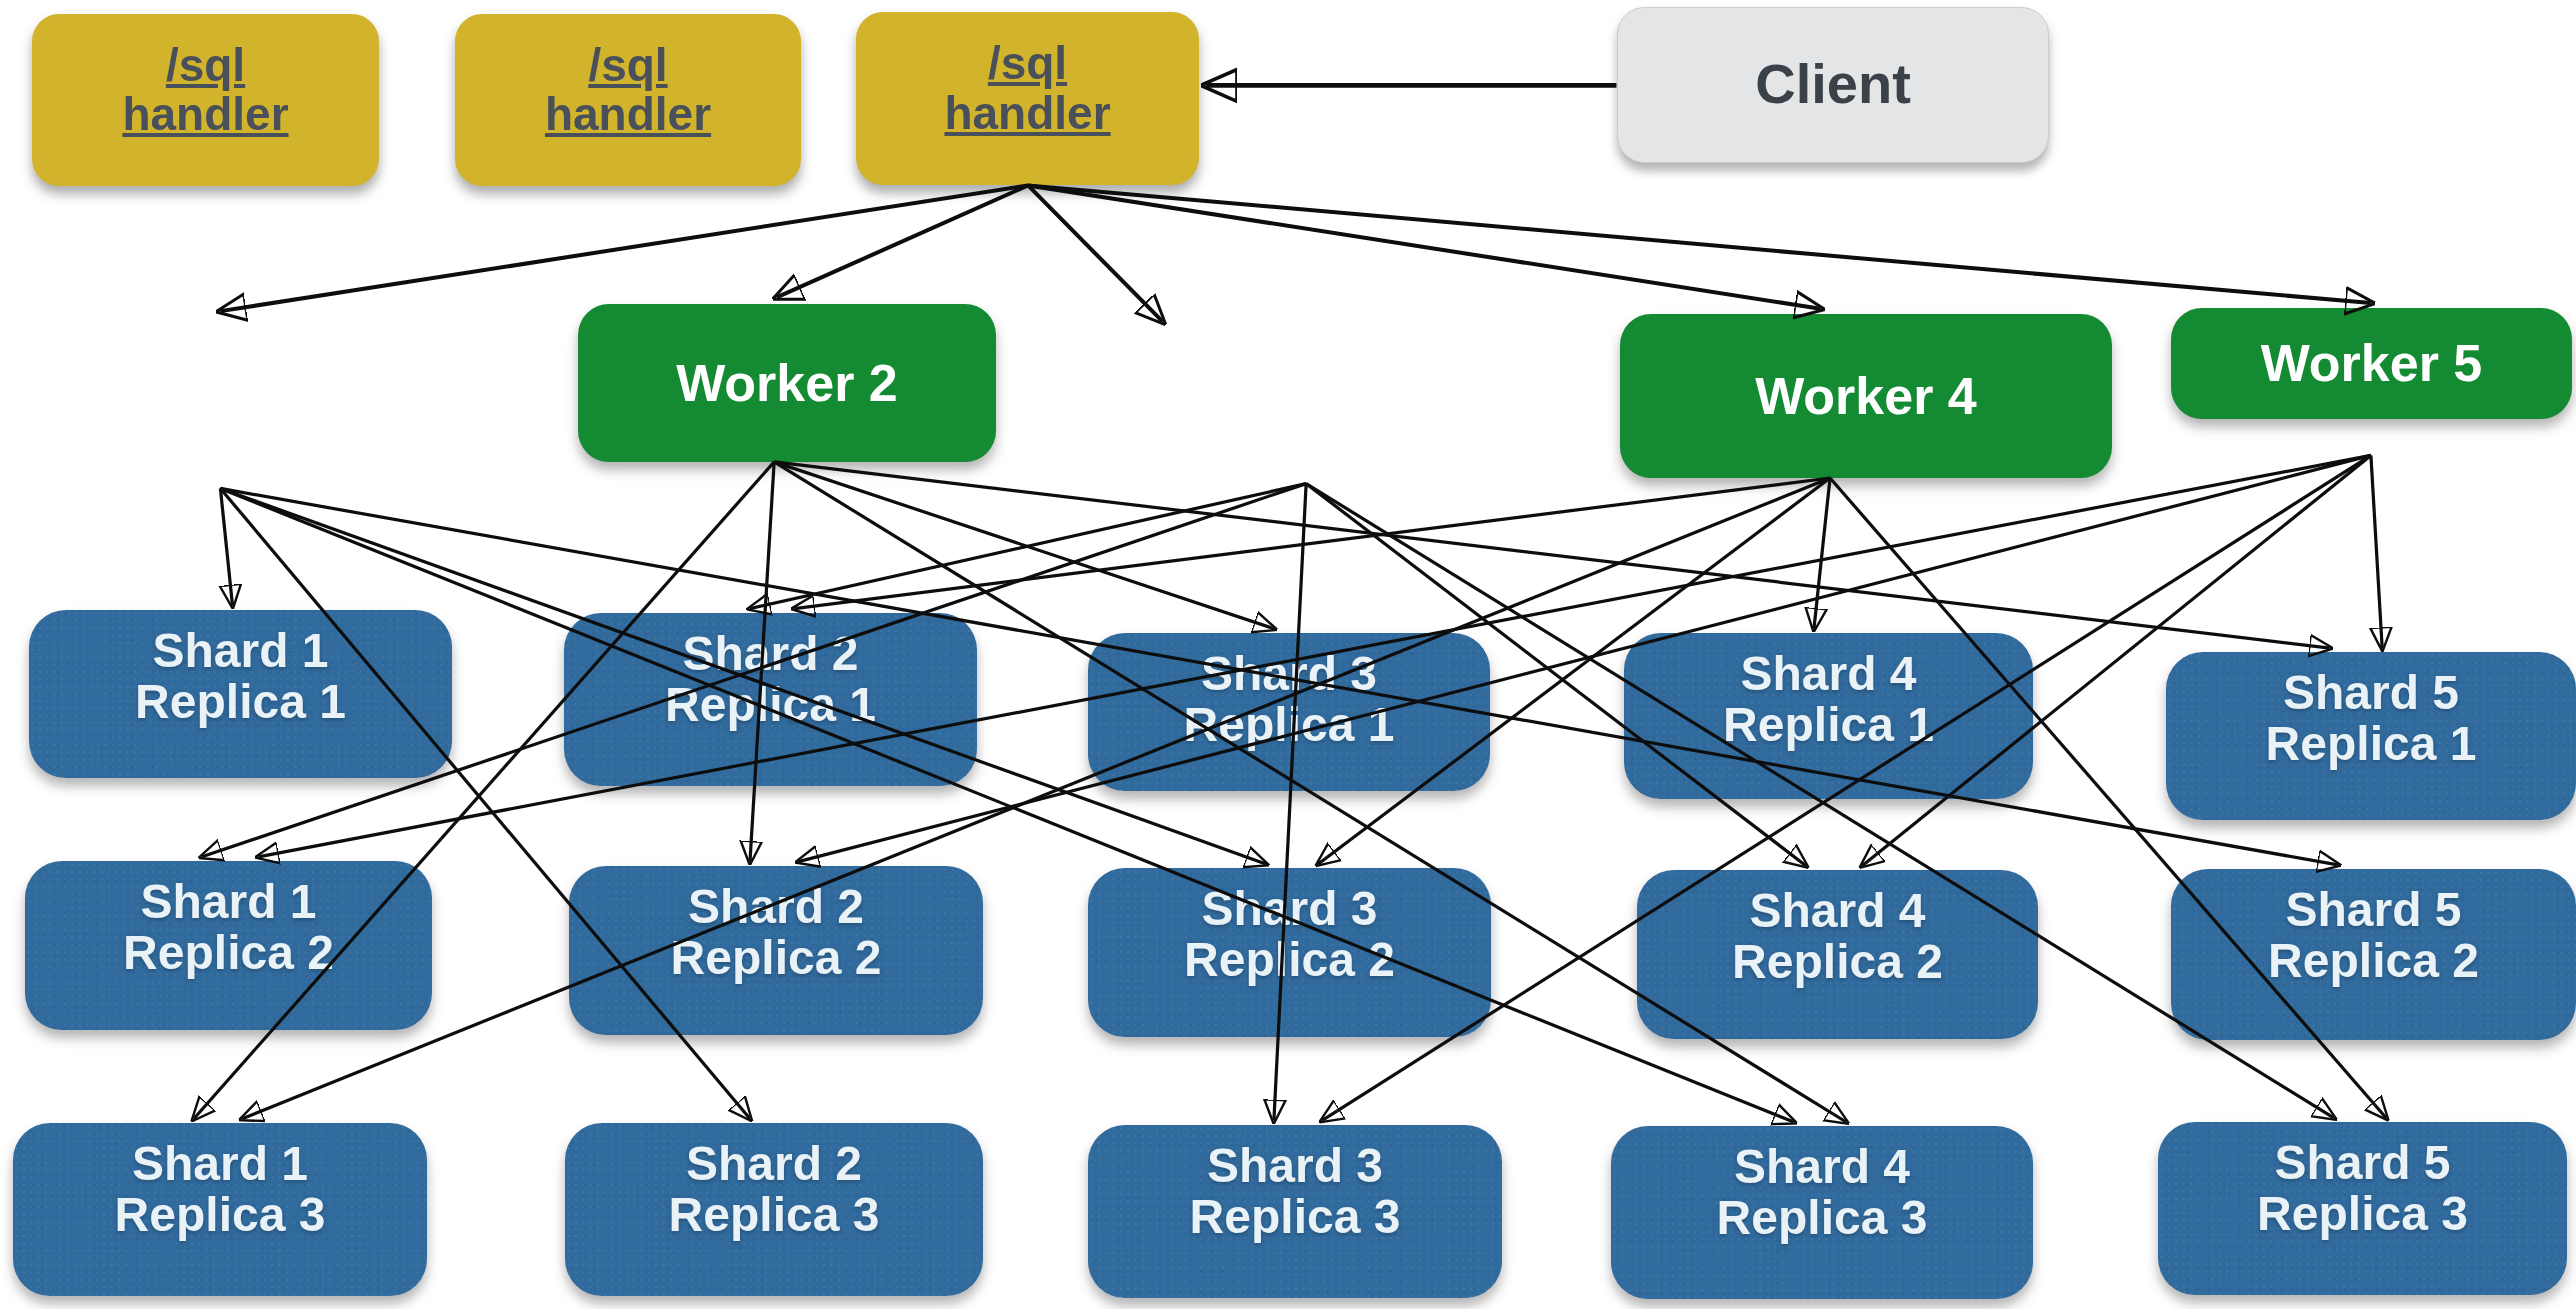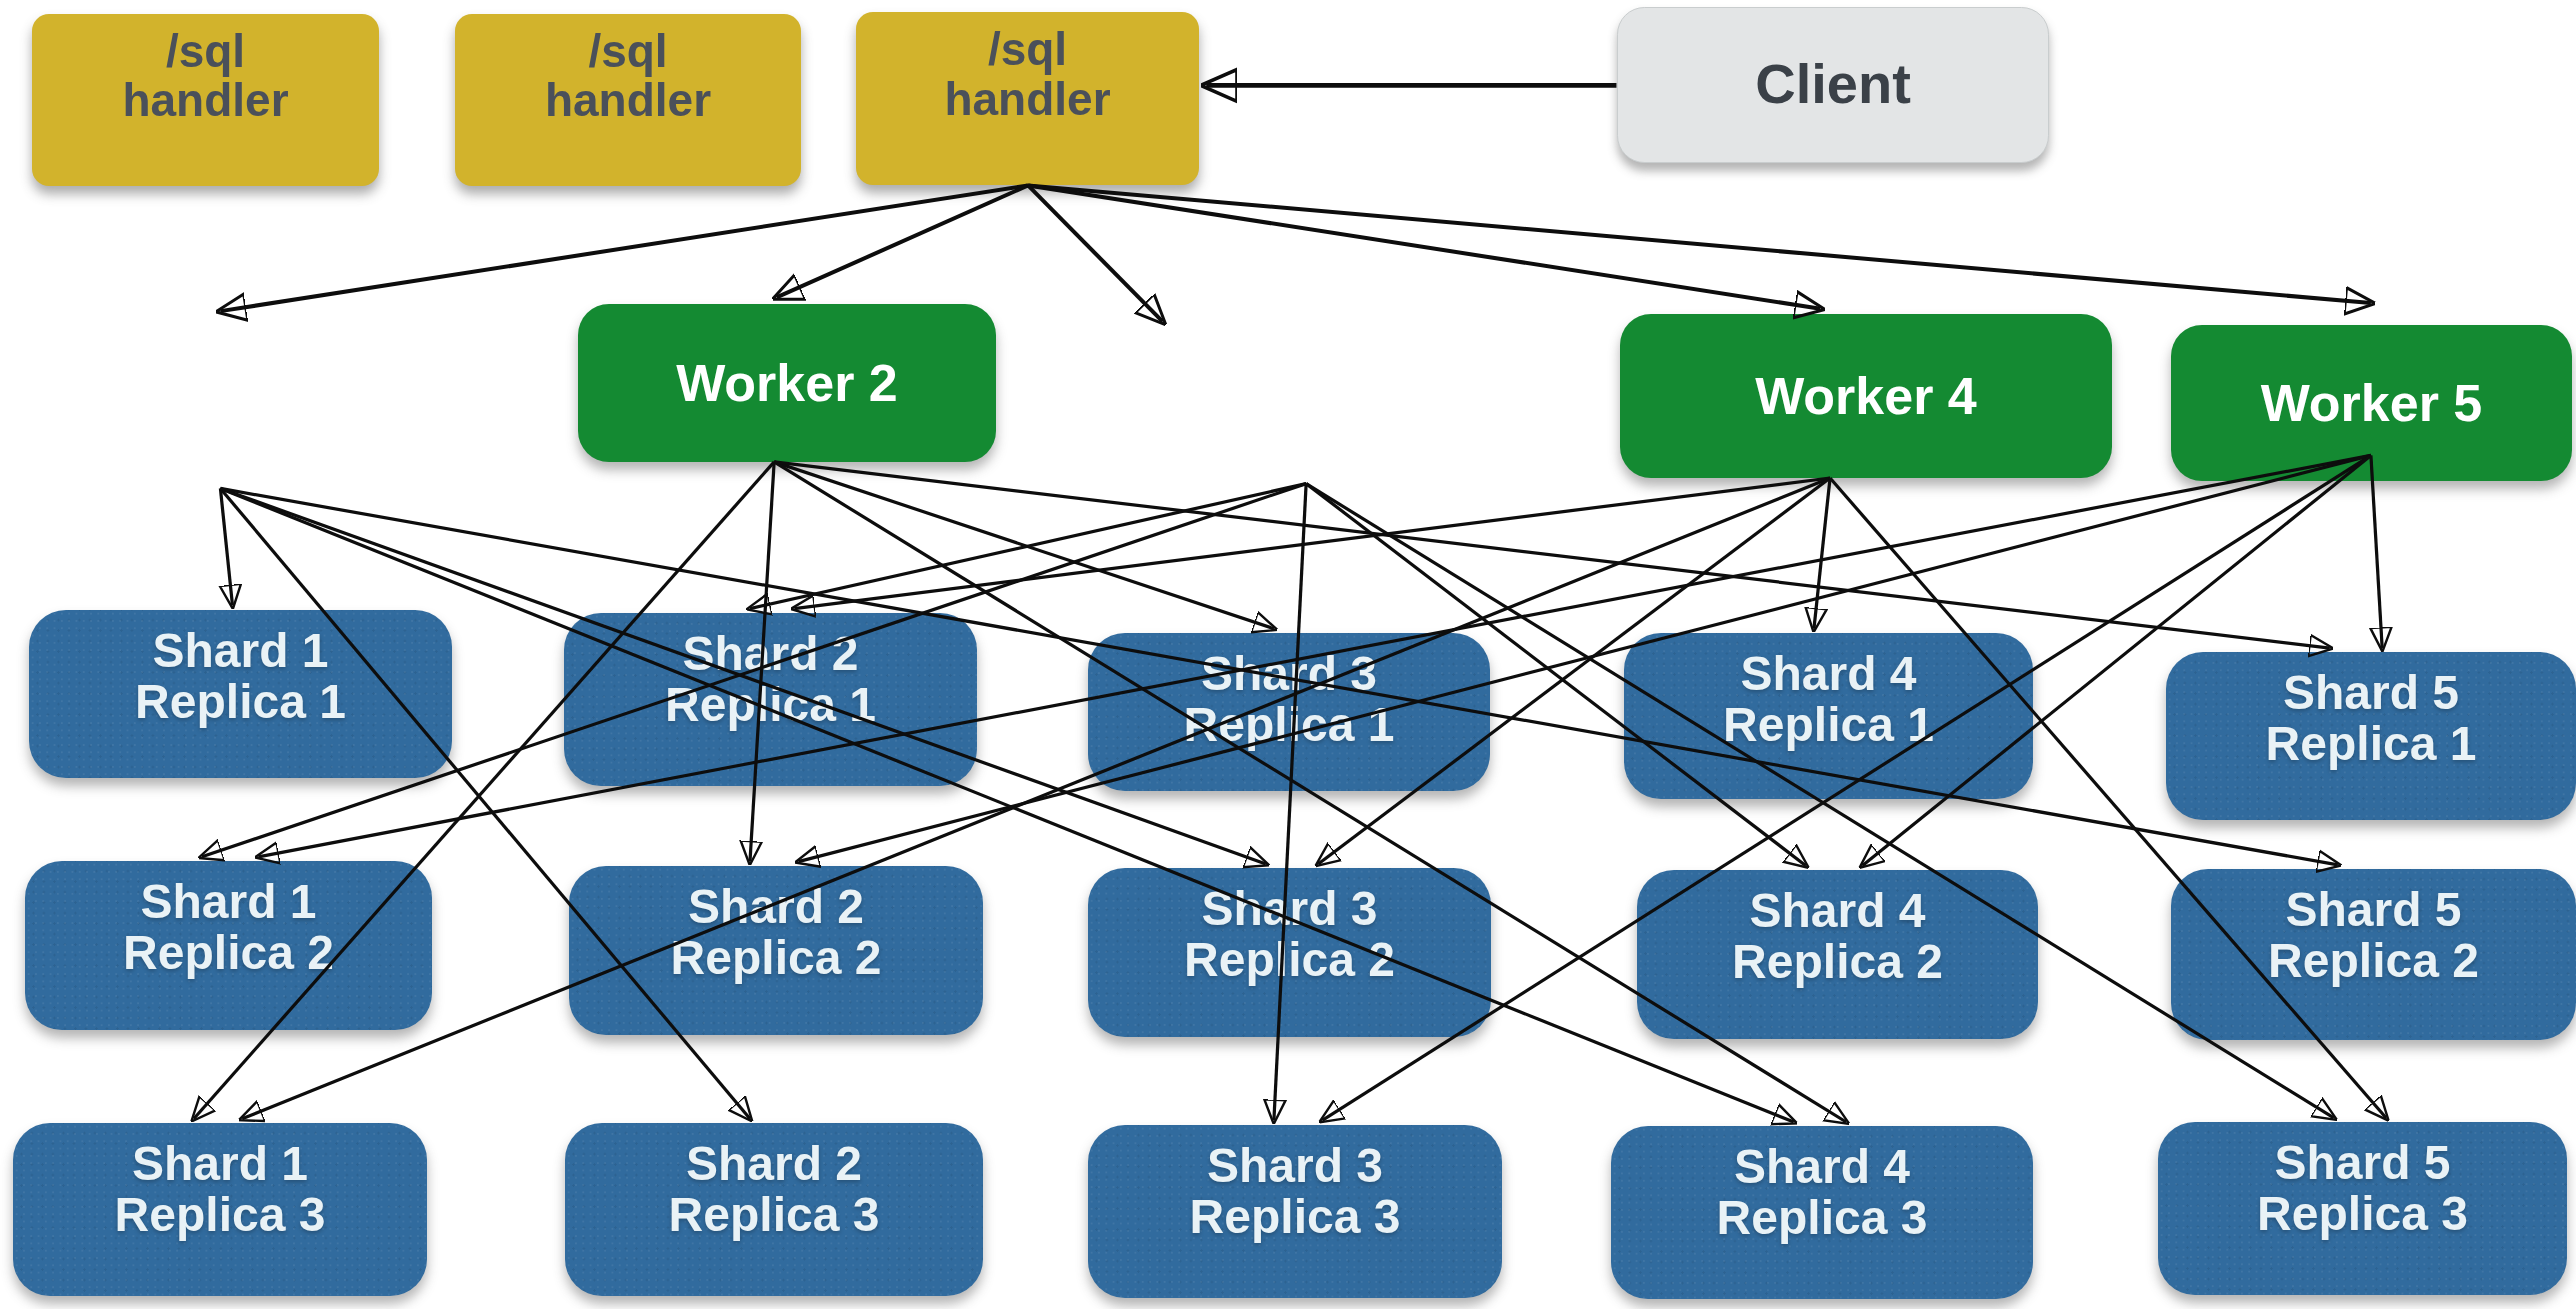--- a/index.html
+++ b/index.html
@@ -23,24 +23,25 @@
     z-index: 1;
   }
   .node .ln {
     position: relative;
     line-height: 1.08;
     white-space: nowrap;
   }
   .handler {
     background: var(--handler-fill, #d2b32c);
     color: var(--handler-text, #4a505a);
-    border-radius: 17px;
+    border-radius: 27px;
     font-size: 46px;
-    padding-top: 13px;
+    padding-top: 27px;
     box-shadow: 0 8px 11.3px rgba(70,70,70,0.45);
+    text-decoration: underline;
   }
   .worker {
     background: var(--worker-fill, #148a32);
     color: var(--worker-text, #ffffff);
     border-radius: 31px;
     font-size: 52px;
     display: flex;
     flex-direction: column;
     justify-content: center;
     box-shadow: 0 8px 11.3px rgba(70,70,70,0.4);
@@ -100,21 +101,21 @@
     </div>
     <div class="node client" style="left: 1617px; top: 6.5px; width: 432px; height: 156px;">
       <div class="ln">Client</div>
     </div>
     <div class="node worker" style="left: 565px; top: 304px; width: 418px; height: 158px; margin-left: 13px;">
       <div class="ln">Worker 2</div>
     </div>
     <div class="node worker" style="left: 1620px; top: 314px; width: 492px; height: 164px;">
       <div class="ln">Worker 4</div>
     </div>
-    <div class="node worker" style="left: 2171px; top: 308px; width: 401px; height: 156px; margin-top: 17px;">
+    <div class="node worker" style="left: 2171px; top: 308px; width: 401px; height: 111px;">
       <div class="ln">Worker 5</div>
     </div>
     <div class="node replica" style="left: 29px; top: 610px; width: 423px; height: 168px;">
       <div class="ln">Shard 1</div>
       <div class="ln">Replica 1</div>
     </div>
     <div class="node replica" style="left: 564px; top: 613px; width: 413px; height: 173px;">
       <div class="ln">Shard 2</div>
       <div class="ln">Replica 1</div>
     </div>

